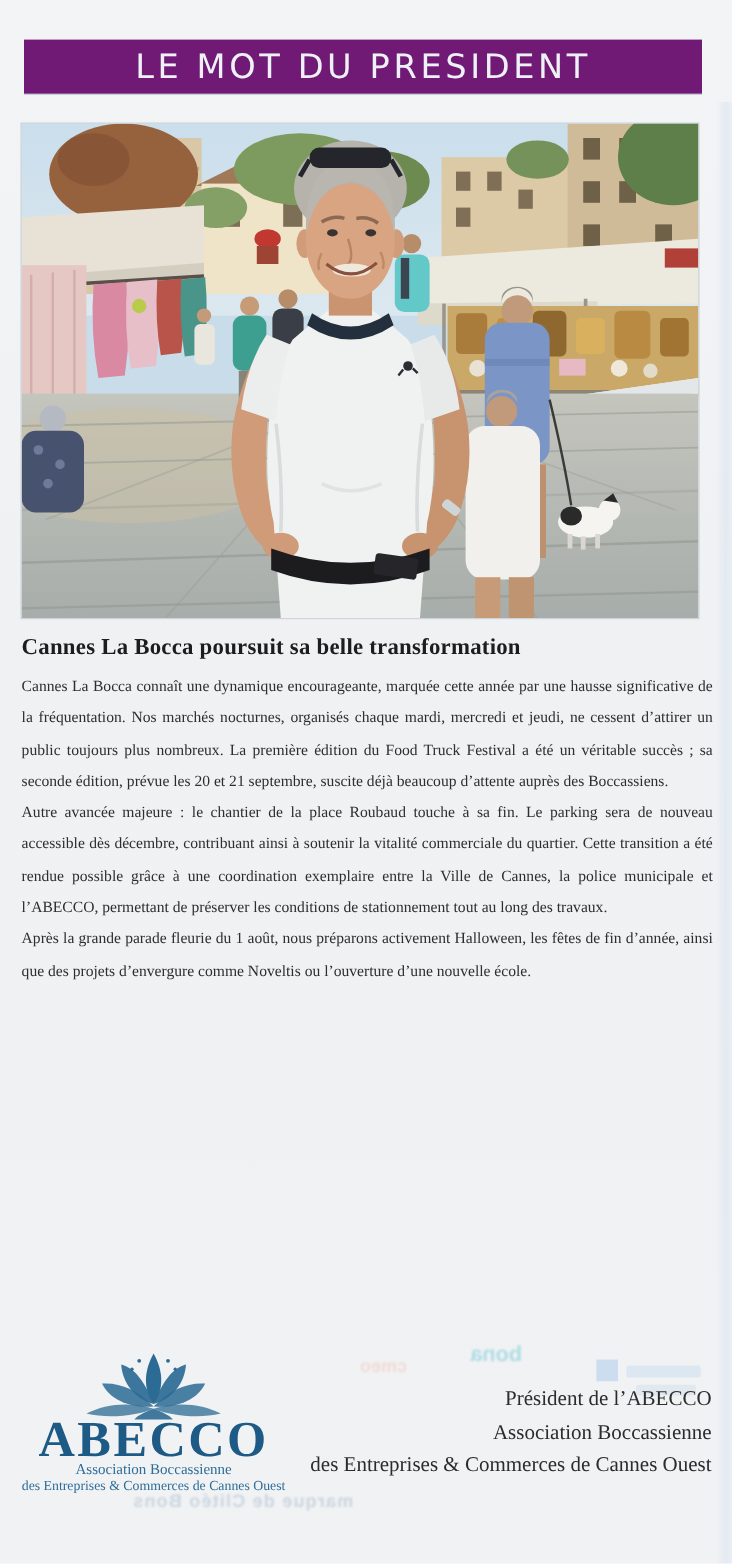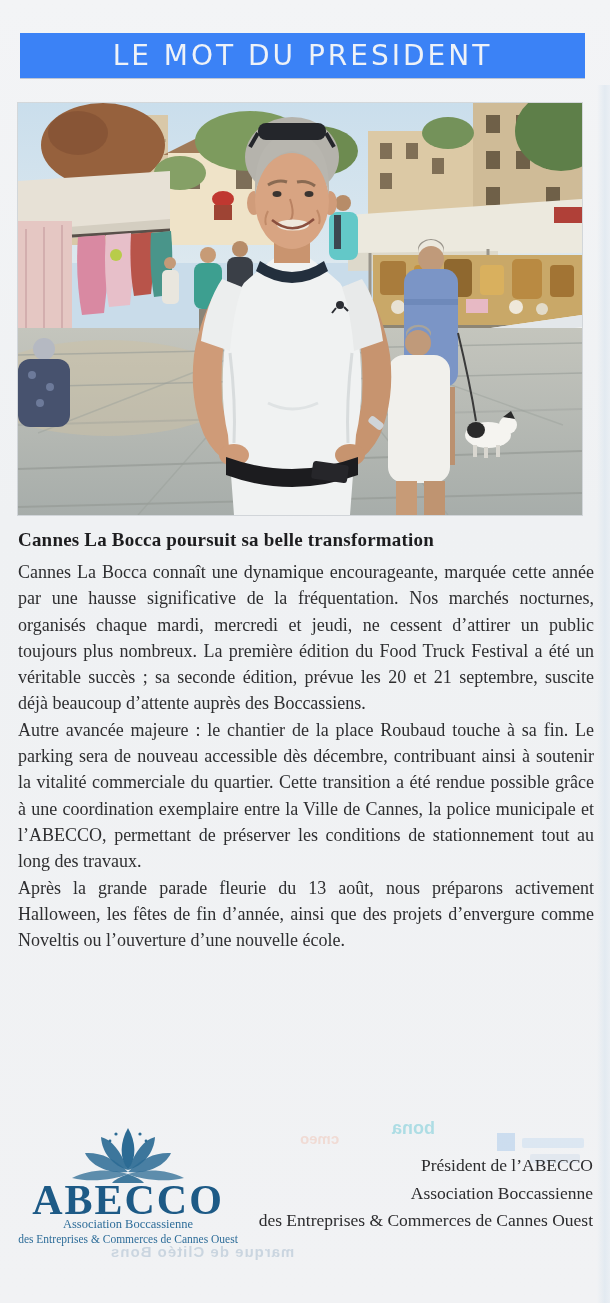--- a/index.html
+++ b/index.html
@@ -29,21 +29,21 @@
   }
   .photo svg{display:block;}
   .article{
     position:absolute;left:18px;top:528px;width:576px;
   }
   .article h2{
     margin:0 0 7px 0;font-size:19px;line-height:24px;font-weight:bold;color:#1d1d1f;
     letter-spacing:.2px;
   }
   .article p{
-    margin:0;font-size:18px;line-height:26.3px;text-align:justify;
+    margin:0;font-size:13px;line-height:26.3px;text-align:justify;
     text-justify:inter-word;color:#2e2e30;
   }
   .logo-block{
     position:absolute;left:8px;top:1126px;width:240px;text-align:center;
   }
   .logo-block .lotus{display:block;margin:0 auto;}
   .logo-acronym{
     font-family:"Liberation Serif", serif;font-weight:bold;
     font-size:42px;line-height:32px;letter-spacing:2px;color:#1d5a86;
   }
@@ -57,21 +57,21 @@
   
   .ghost{position:absolute;pointer-events:none;font-family:"Liberation Sans", sans-serif;}
   .ghost.mirror{transform:scaleX(-1);filter:blur(.7px);}
   .ghost-sq{position:absolute;pointer-events:none;}
 </style>
 </head>
 <body>
 
 <div class="right-edge-strip"></div>
 
-<div class="banner" style="background:#3b82f6;">
+<div class="banner" style="background:#701a75;">
   <span style="color:#eef2f8;">LE MOT DU PRESIDENT</span>
 </div>
 
 <div class="photo">
   <svg width="564" height="412" viewBox="0 0 564 412" xmlns="http://www.w3.org/2000/svg">
     <defs>
       <linearGradient id="sky" x1="0" y1="0" x2="0" y2="1">
         <stop offset="0" stop-color="#cadeec"></stop>
           <stop offset="1" stop-color="#dce8ef"></stop>
       </linearGradient>
@@ -270,21 +270,21 @@
       <path d="M208,354 Q274,378 340,354 L340,372 Q274,396 208,372 Z" fill="#1c1c1f"></path>
       <rect x="294" y="360" width="36" height="18" rx="3" fill="#26262a" transform="rotate(8 312 369)"></rect>
     </g>
   </svg>
 </div>
 
 <div class="article">
   <h2>Cannes La Bocca poursuit sa belle transformation</h2>
   <p>Cannes La Bocca connaît une dynamique encourageante, marquée cette année par une hausse significative de la fréquentation. Nos marchés nocturnes, organisés chaque mardi, mercredi et jeudi, ne cessent d’attirer un public toujours plus nombreux. La première édition du Food Truck Festival a été un véritable succès ; sa seconde édition, prévue les 20 et 21 septembre, suscite déjà beaucoup d’attente auprès des Boccassiens.</p>
   <p>Autre avancée majeure : le chantier de la place Roubaud touche à sa fin. Le parking sera de nouveau accessible dès décembre, contribuant ainsi à soutenir la vitalité commerciale du quartier. Cette transition a été rendue possible grâce à une coordination exemplaire entre la Ville de Cannes, la police municipale et l’ABECCO, permettant de préserver les conditions de stationnement tout au long des travaux.</p>
-  <p>Après la grande parade fleurie du 13 août, nous préparons activement Halloween, les fêtes de fin d’année, ainsi que des projets d’envergure comme Noveltis ou l’ouverture d’une nouvelle école.</p>
+  <p>Après la grande parade fleurie du 1 août, nous préparons activement Halloween, les fêtes de fin d’année, ainsi que des projets d’envergure comme Noveltis ou l’ouverture d’une nouvelle école.</p>
 </div>
 
 <div class="ghost-sq" style="left:497px;top:1133px;width:18px;height:18px;background:#9fc3e8;opacity:.45;"></div>
 <div class="ghost mirror" style="left:392px;top:1118px;font-size:18px;font-weight:bold;color:#6cc9d6;opacity:.5;">bona</div>
 <div class="ghost mirror" style="left:300px;top:1130px;font-size:15px;font-weight:bold;color:#f0b9a6;opacity:.4;">cmeo</div>
 <div class="ghost-sq" style="left:522px;top:1138px;width:62px;height:10px;background:#c3d9ef;opacity:.45;border-radius:2px;"></div>
 <div class="ghost-sq" style="left:530px;top:1154px;width:50px;height:9px;background:#cdd9e8;opacity:.4;border-radius:2px;"></div>
 <div class="ghost mirror" style="left:110px;top:1243px;font-size:15px;font-weight:bold;color:#9db4c8;opacity:.45;letter-spacing:1px;">marque de Clitéo Bons</div>
 
 <div class="logo-block">

